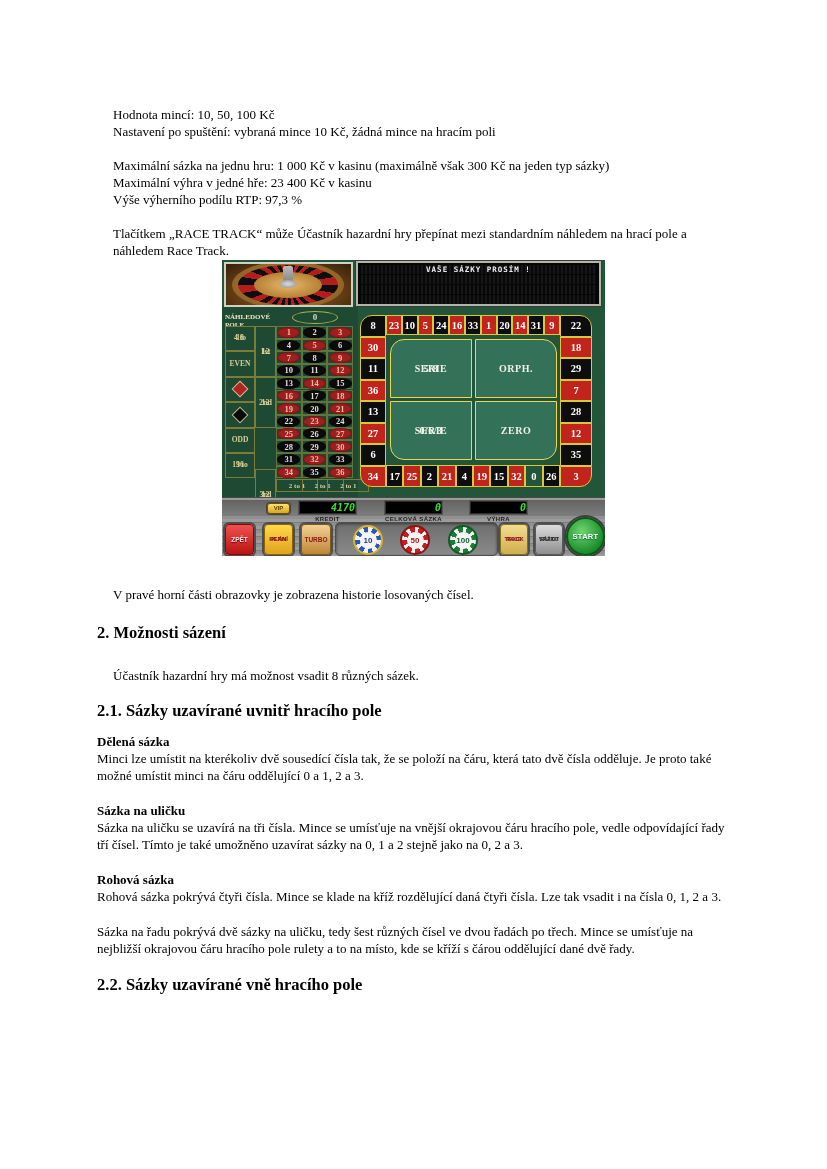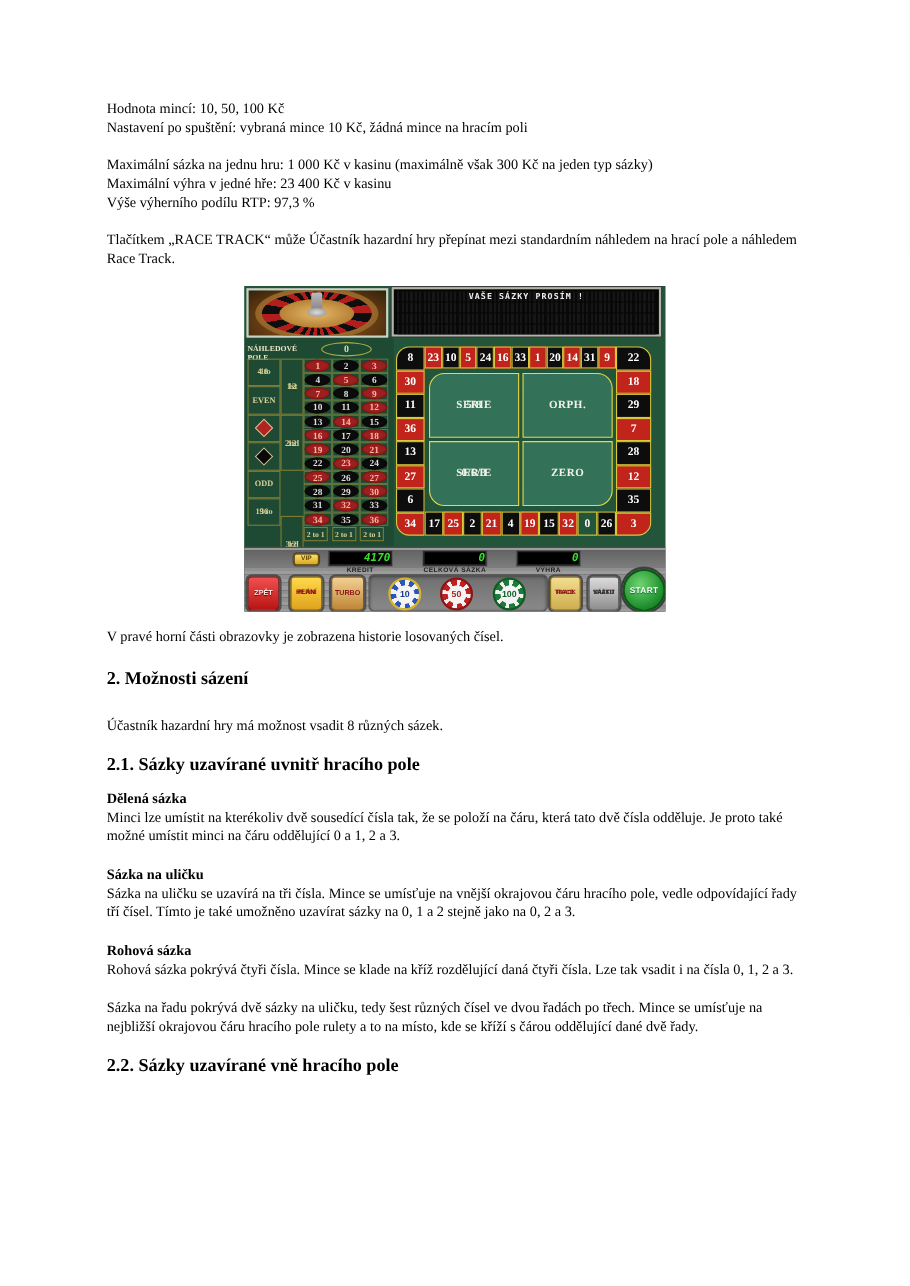--- a/index.html
+++ b/index.html
@@ -1,21 +1,21 @@
 <!DOCTYPE html>
 <html><head>
 <meta charset="utf-8">
 <style>
   * { margin:0; padding:0; box-sizing:border-box; }
   body { background:#e8e8e8; font-family:"Liberation Serif", serif; }
   .page { position:relative; width:827px; height:1169px; background:#ffffff; margin:0 auto; overflow:hidden; }
 
   
   .doc-block { position:absolute; left:97px; width:640px; color:#000; font-size:13px; line-height:17px; }
-  .doc-block p { margin:0; }
+  .doc-block p { margin:16px; }
   .para-gap { margin-top:17px !important; }
   h2.doc-h { font-size:16.5px; line-height:20px; font-weight:bold; }
   .sub-title { font-weight:bold; font-size:13px; line-height:17px; }
   .sub-body { font-size:13px; line-height:17px; }
   .sub-block { margin-bottom:18px; }
 
   
   .game { position:absolute; left:222px; top:260px; width:383px; height:296px; background:#23553b; overflow:hidden; font-family:"Liberation Serif", serif; }
   .game * { position:absolute; }
   .left-shade { left:0; top:46px; width:136px; height:191px; background:rgba(0,0,0,0.13); }
@@ -38,21 +38,21 @@
   .mt-zero { left:55px; top:51px; width:76px; height:13px; }
   .zero-oval { position:absolute; left:15px; top:0; width:46px; height:13px; border:1px solid #a8b048; border-radius:50%; color:#cfdfbf; font-weight:bold; font-size:9px; line-height:11px; text-align:center; }
   .mt-area { }
   .mt-cell { width:25.7px; height:12.7px; border:1px solid rgba(160,160,70,0.5); display:flex; align-items:center; justify-content:center; }
   .mt-oval { position:static; width:23px; height:11px; border-radius:50%; display:flex; align-items:center; justify-content:center; font-weight:bold; font-size:8.5px; font-family:"Liberation Serif", serif; }
   .mt-oval.red   { background:#9e1f1f; color:#ffb4a4; box-shadow:inset 0 0 2px #400; }
   .mt-oval.black { background:#0b0b0b; color:#dedede; box-shadow:inset 0 0 2px #000; }
   .mt-side-cell, .mt-doz-cell, .mt-2to1-cell { border:1px solid #7c7c34; color:#d8cf96; font-weight:bold; text-align:center; display:flex; flex-direction:column; align-items:center; justify-content:center; font-family:"Liberation Serif", serif; }
   .mt-side-cell { width:30px; font-size:7.5px; line-height:8.5px; }
   .mt-doz-cell { width:21px; font-size:8px; line-height:9px; }
-  .mt-2to1-cell { width:22px; height:13px; font-size:7px; }
+  .mt-2to1-cell { width:42px; height:13px; font-size:7px; }
   .diamond { position:static; width:12px; height:12px; transform:rotate(45deg); border:1px solid #c8c090; }
   .diamond.red { background:#b02424; }
   .diamond.black { background:#0a0a0a; }
 
   
   .race { left:138px; top:55px; width:232px; height:172px; }
   .rt-cell { border:1px solid #d8c83c; color:#fff; font-weight:bold; font-size:10.5px; font-family:"Liberation Serif", serif; display:flex; align-items:center; justify-content:center; }
   .rt-cell.red { background:#c0241a; }
   .rt-cell.black { background:#0d0d0d; }
   .rt-cell.green { background:#23553b; }

